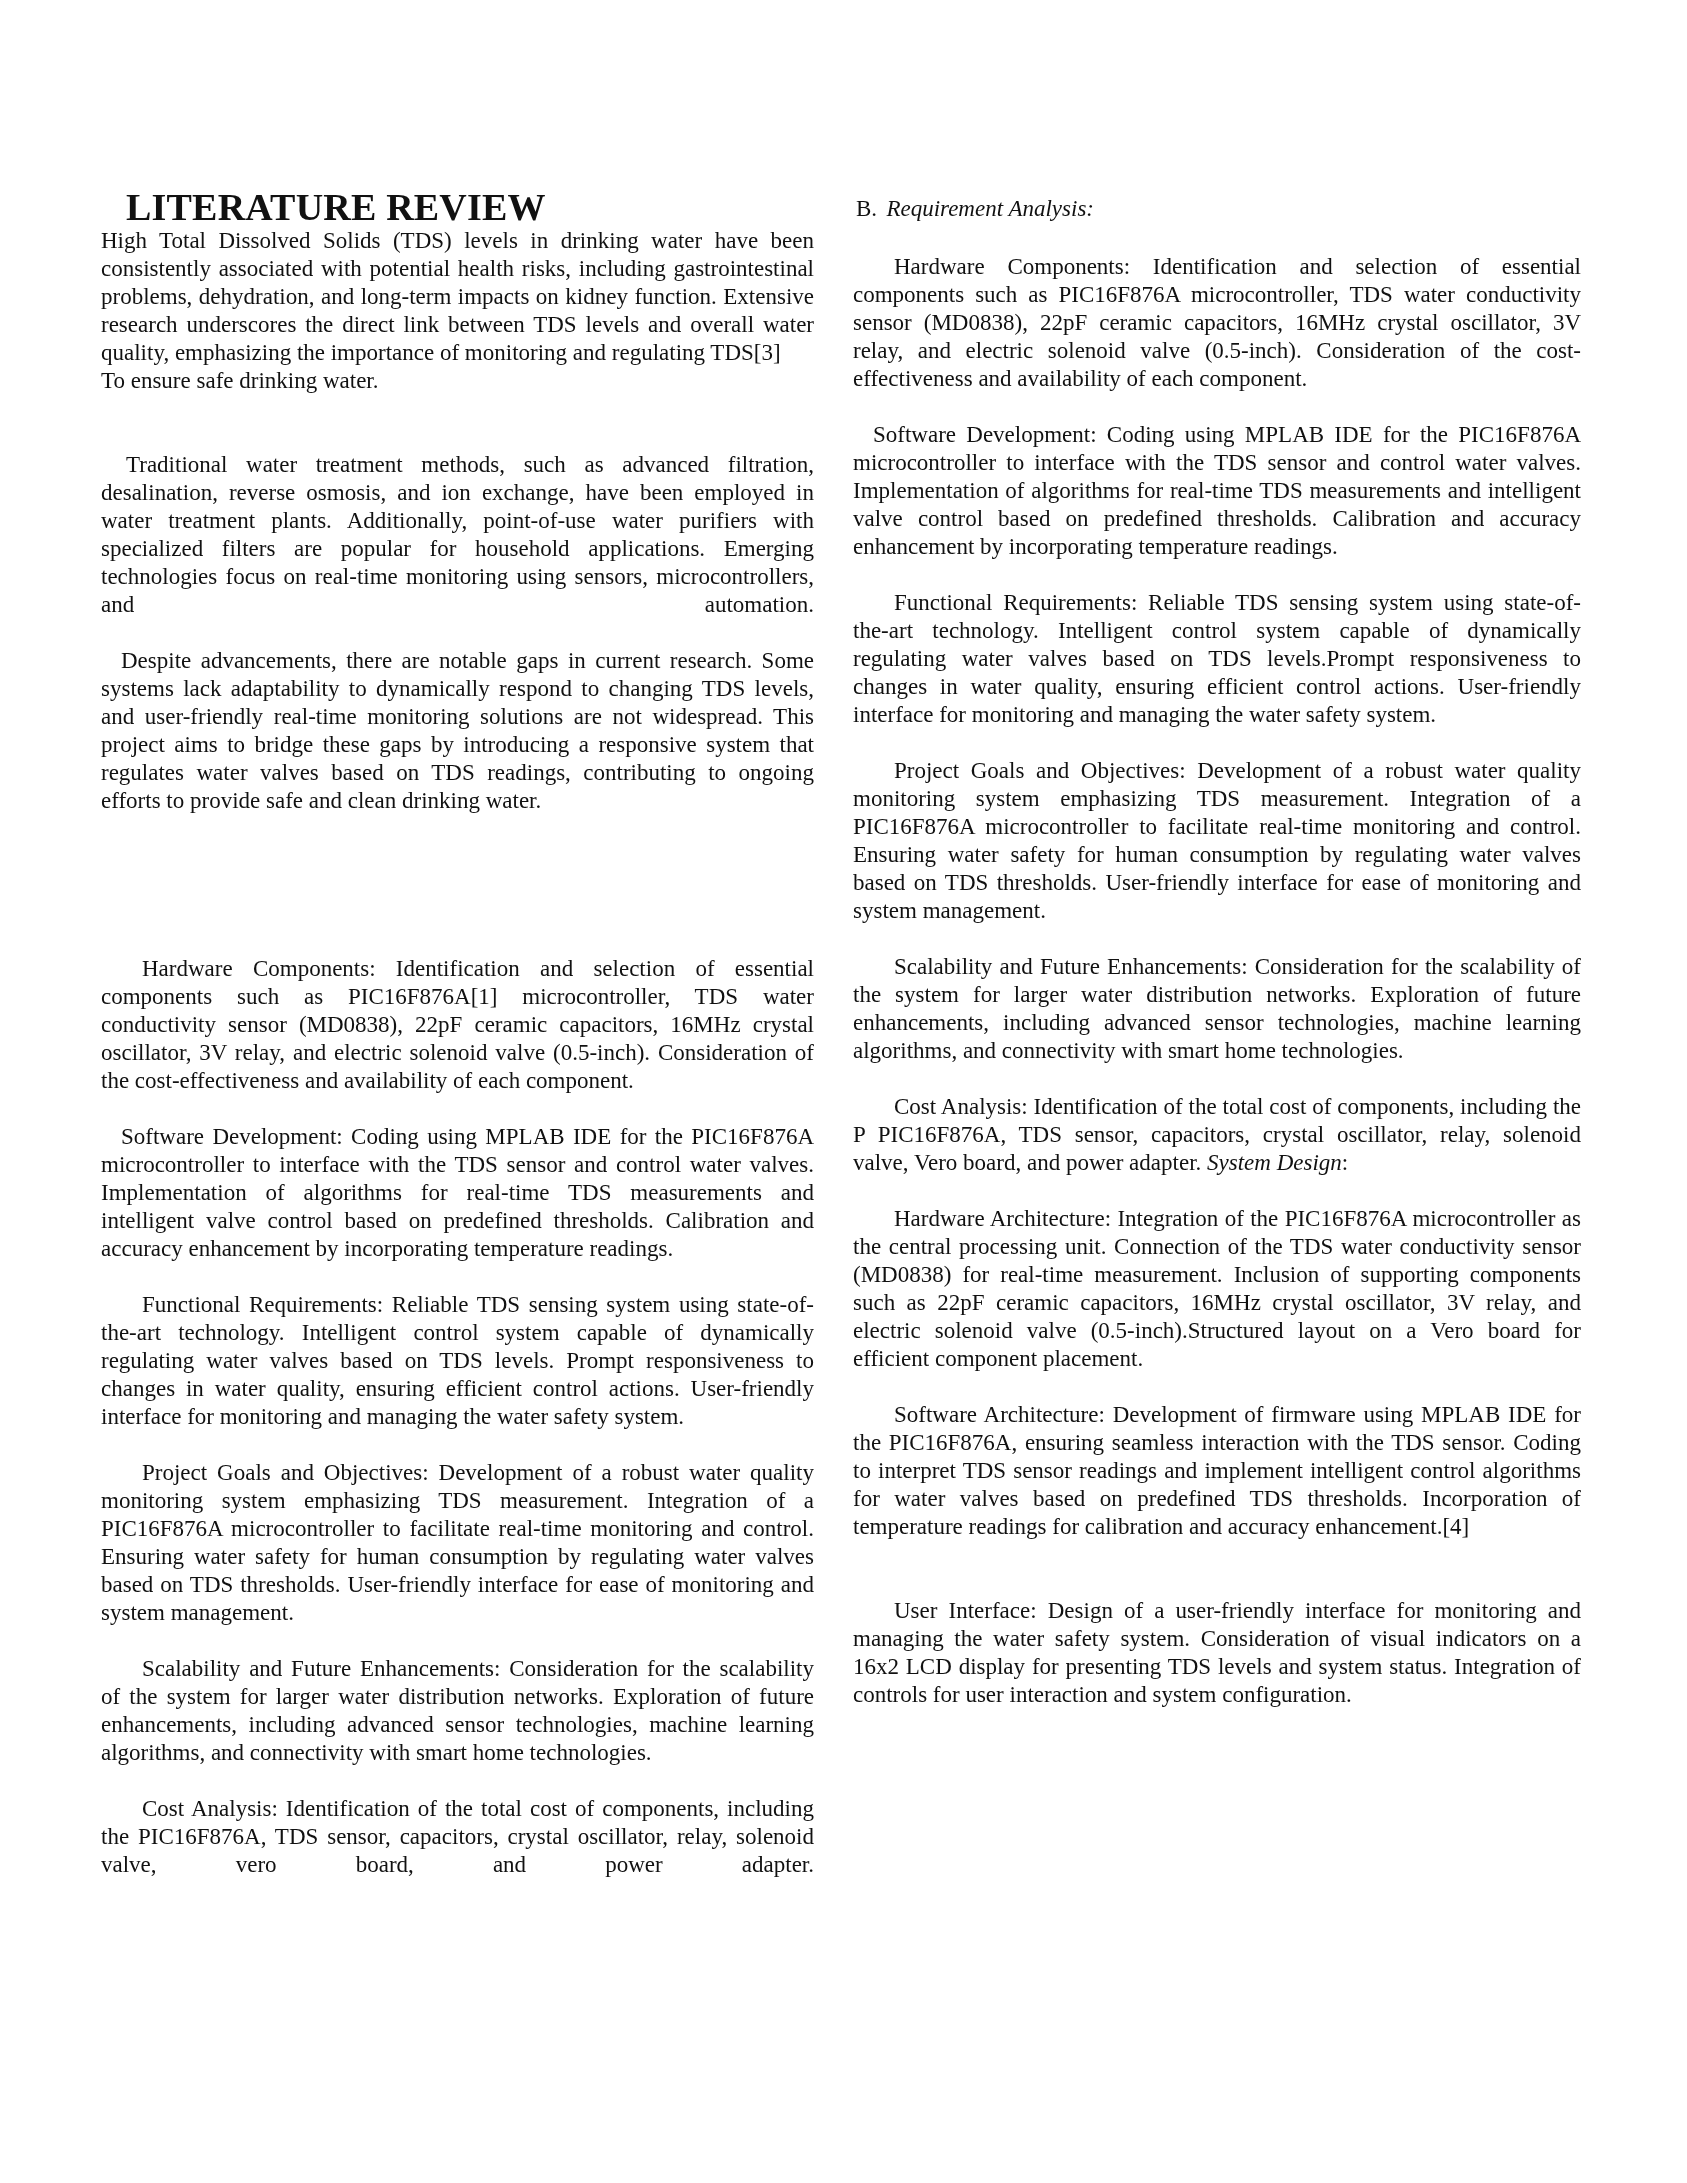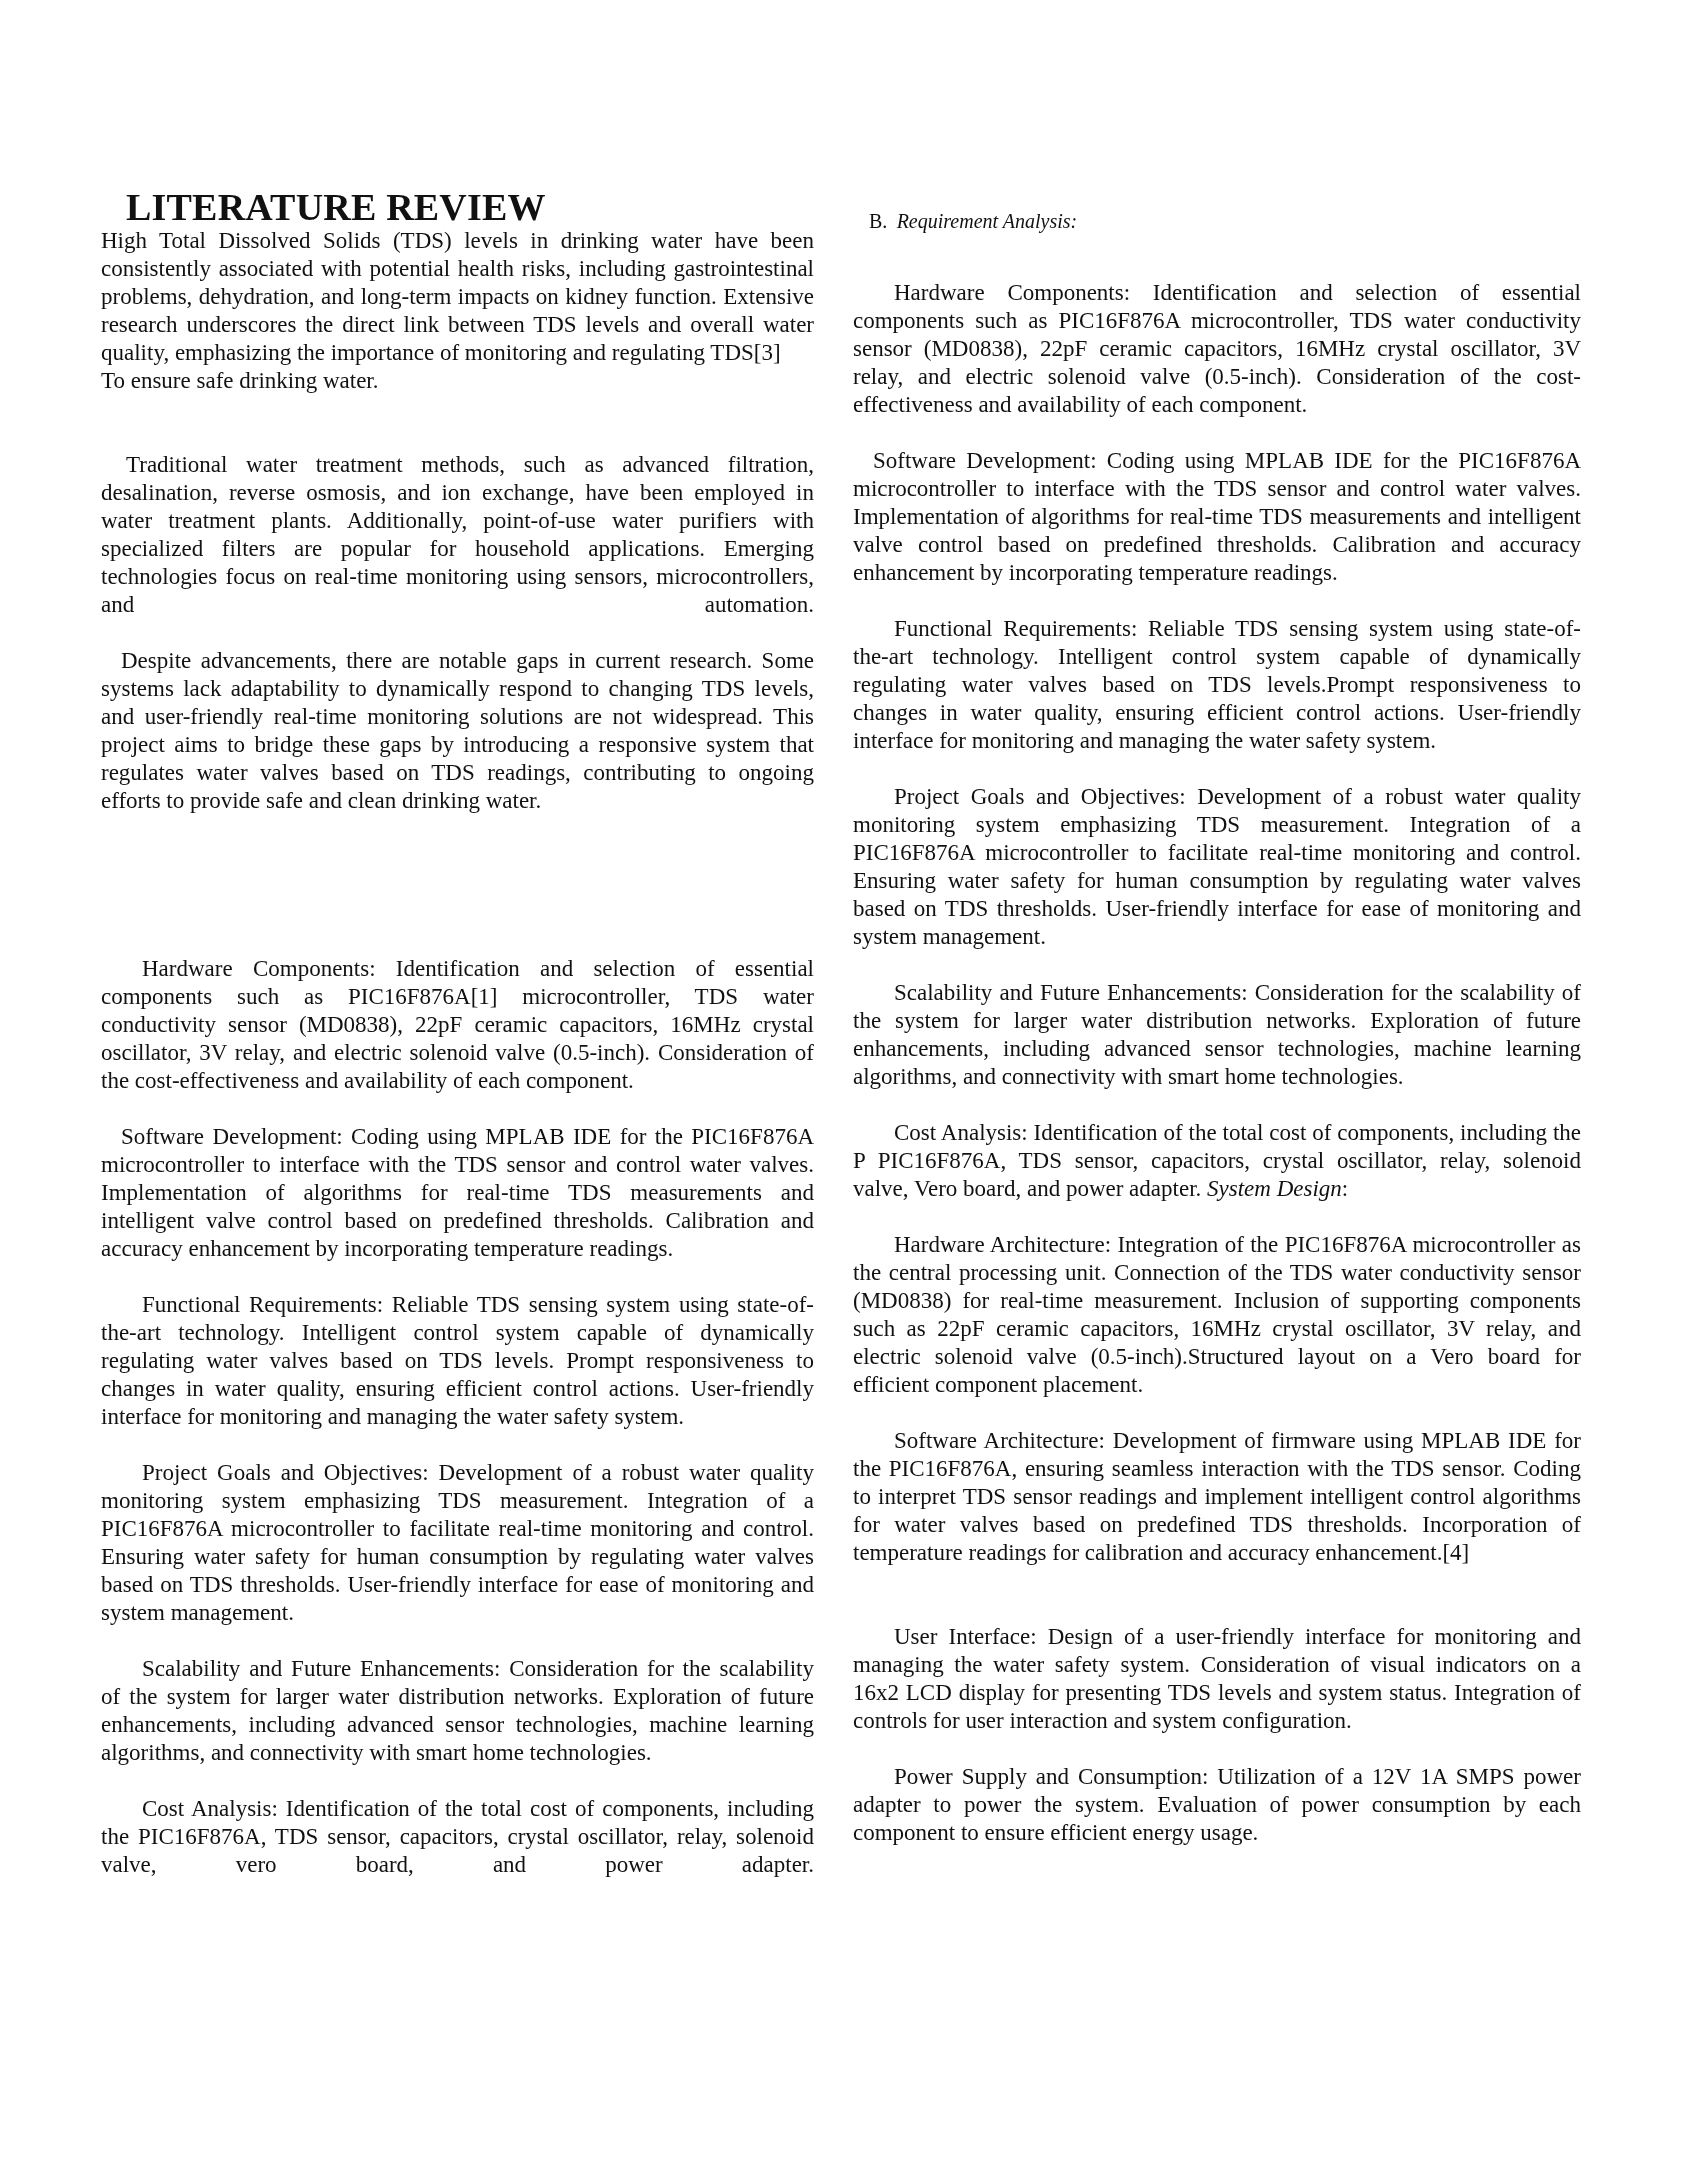--- a/index.html
+++ b/index.html
@@ -24,22 +24,22 @@
     font-size: 38px; font-weight: bold;
     letter-spacing: 0.2px;
     line-height: 36px;
     margin: 0;
   }
   .p { margin: 0; }
   .indent { text-indent: 41px; }
   .indent-sm { text-indent: 25px; }
   .indent-xs { text-indent: 20px; }
   .sec-heading {
-    margin: 16px;
-    font-size: 20px;
+    margin: 3px;
+    font-size: 23px;
     font-weight: normal;
     line-height: 29px;
   }
   .sec-heading .letter { margin-right: 9.3px; }
   .sec-heading .title { font-style: italic; }
   .last-justify { text-align-last: justify; }
   em.inline-italic { }
 </style>
 </head>
 <body>
@@ -87,15 +87,14 @@
   <div style="height:28px"></div>
   <p class="p indent"><span>Cost Analysis: Identification of the total cost of components, including the P PIC16F876A, TDS sensor, capacitors, crystal oscillator, relay, solenoid valve, Vero board, and power adapter. </span><em class="inline-italic">System Design</em><span>:</span></p>
   <div style="height:28px"></div>
   <p class="p indent">Hardware Architecture: Integration of the PIC16F876A microcontroller as the central processing unit. Connection of the TDS water conductivity sensor (MD0838) for real-time measurement. Inclusion of supporting components such as 22pF ceramic capacitors, 16MHz crystal oscillator, 3V relay, and electric solenoid valve (0.5-inch).Structured layout on a Vero board for efficient component placement.</p>
   <div style="height:28px"></div>
   <p class="p indent">Software Architecture: Development of firmware using MPLAB IDE for the PIC16F876A, ensuring seamless interaction with the TDS sensor. Coding to interpret TDS sensor readings and implement intelligent control algorithms for water valves based on predefined TDS thresholds. Incorporation of temperature readings for calibration and accuracy enhancement.[4]</p>
   <div style="height:28px"></div>
   <div style="height:28px"></div>
   <p class="p indent">User Interface: Design of a user-friendly interface for monitoring and managing the water safety system. Consideration of visual indicators on a 16x2 LCD display for presenting TDS levels and system status. Integration of controls for user interaction and system configuration.</p>
   <div style="height:28px"></div>
-  <p class="p indent">Power Supply and Consumption: Utilization of a 12V 1A SMPS power adapter to power the system. Evaluation of power consumption by each component to ensure efficient energy usage.</p>
 </div>
 
 
 </body></html>

